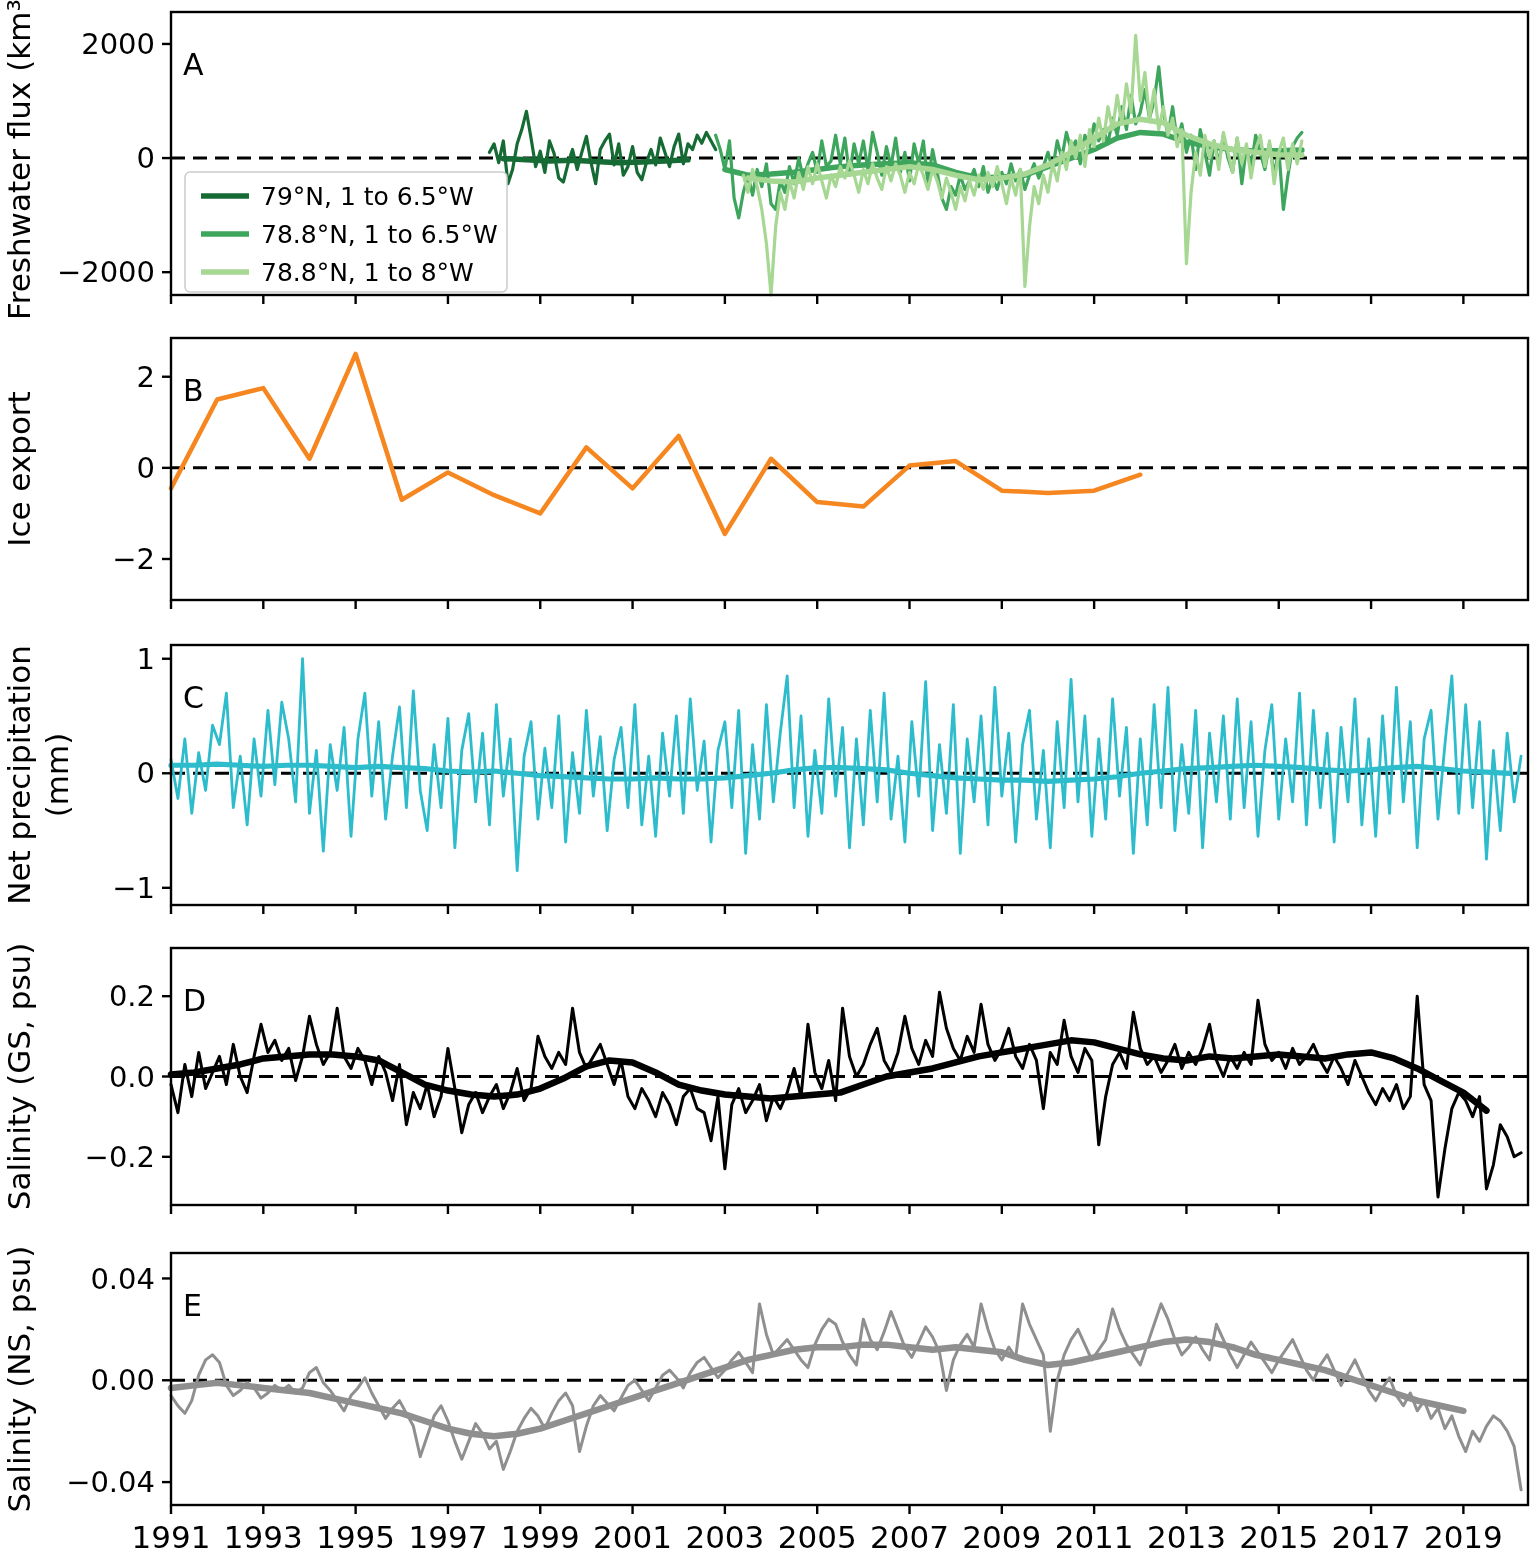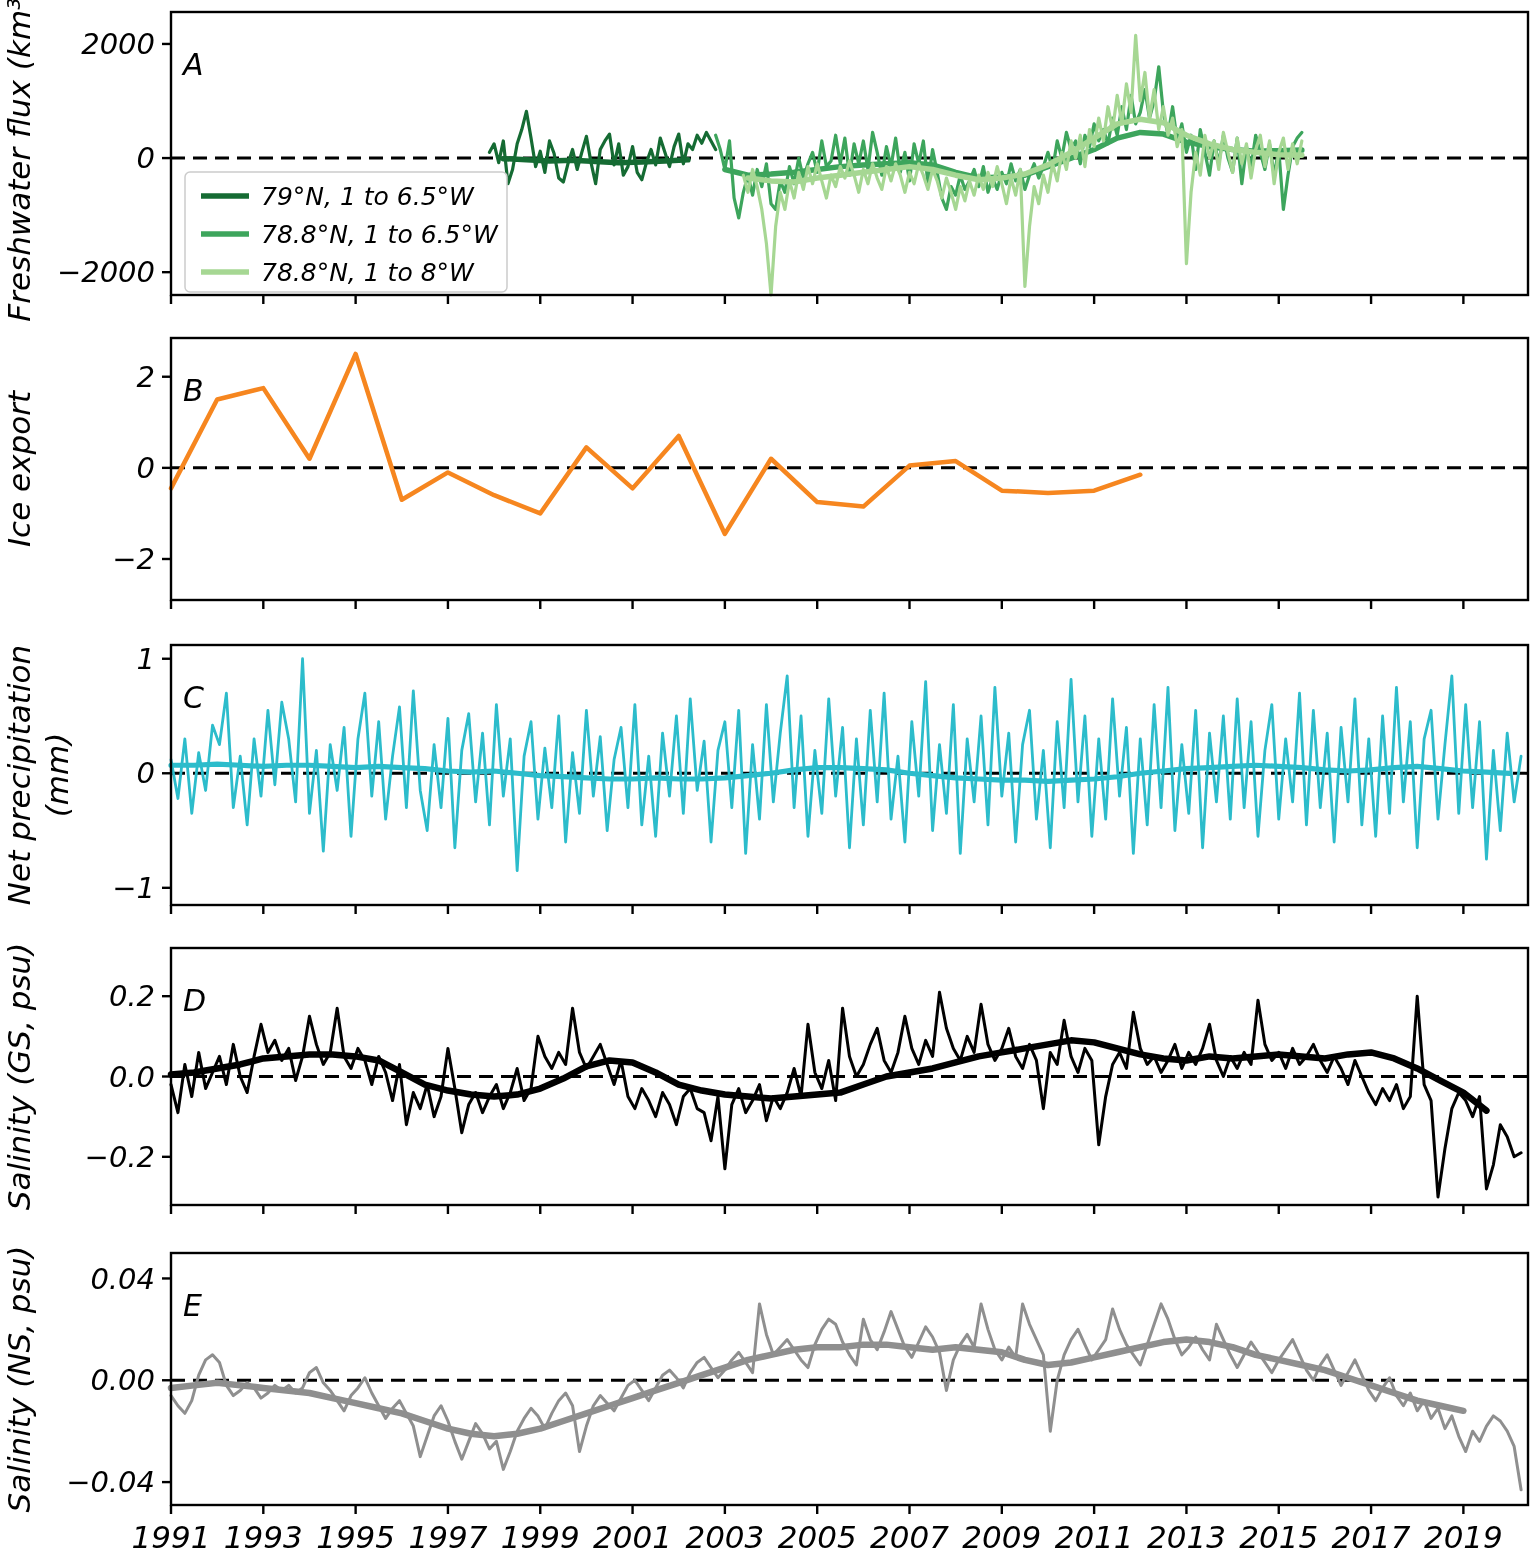--- a/index.html
+++ b/index.html
@@ -1,17 +1,17 @@
 <!DOCTYPE html>
 <html><head>
 <meta charset="utf-8">
 <style>
   html,body{margin:0;padding:0;background:#ffffff;}
   body{font-family:"DejaVu Sans","Liberation Sans",sans-serif;}
-  #figure-wrap{position:relative;width:1535px;height:1550px;background:#ffffff;overflow:hidden;font-style:italic;}
+  #figure-wrap{position:relative;width:1535px;height:1550px;background:#ffffff;overflow:hidden;}
   svg{display:block;}
   text{fill:#000000;}
 </style>
 </head>
 <body>
 
 <div id="figure-wrap">
   <svg id="figure-canvas" width="1535" height="1550" viewBox="0 0 1535 1550" xmlns="http://www.w3.org/2000/svg">
       <g>
         <line x1="171" x2="1528" y1="158.06451612903226" y2="158.06451612903226" stroke="#000000" stroke-width="3" stroke-dasharray="14 8"></line>

